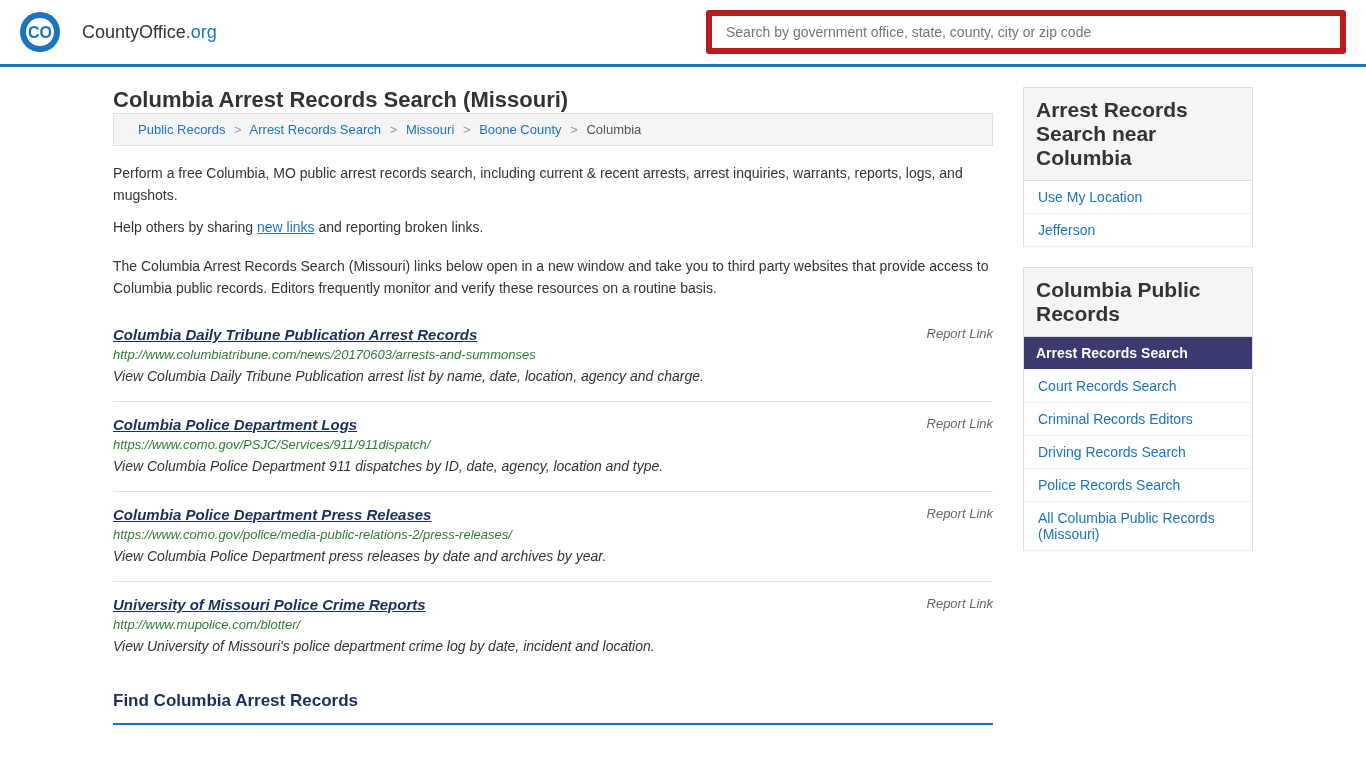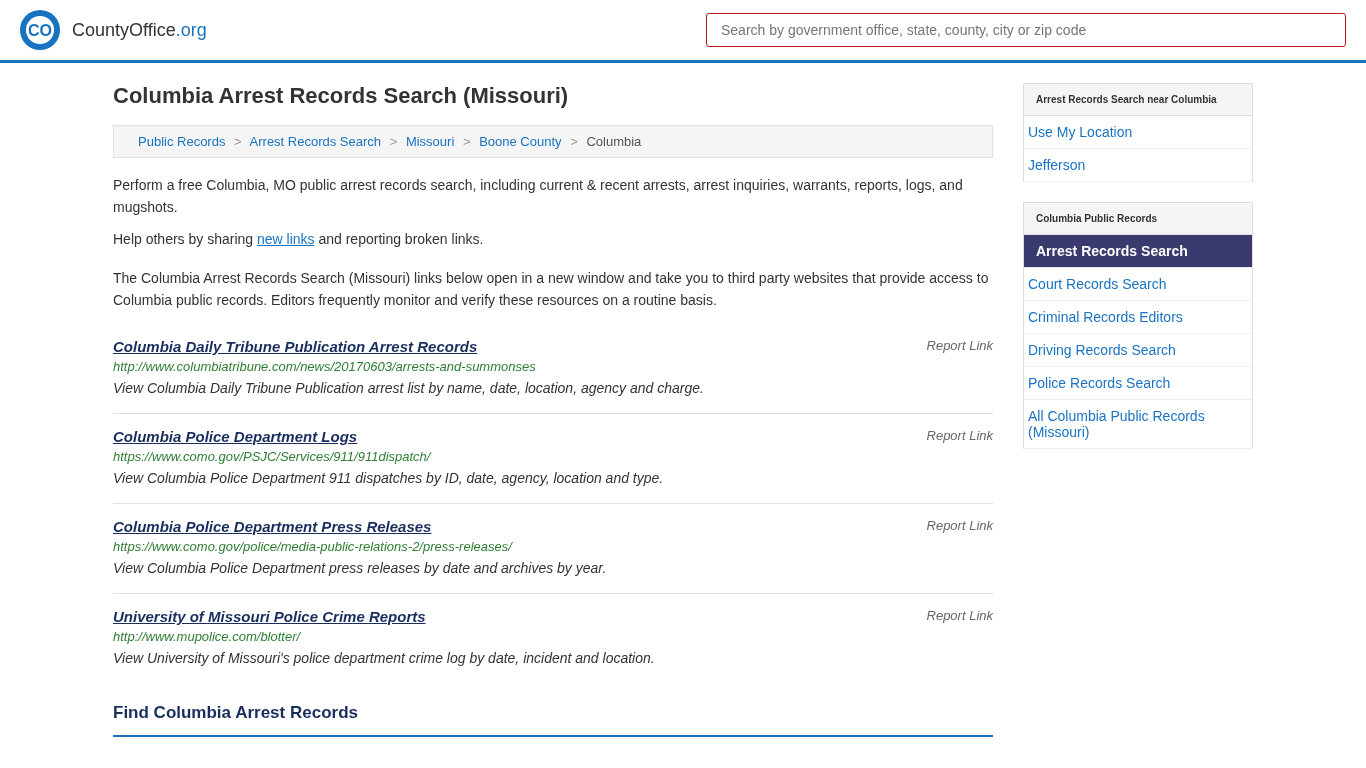--- a/index.html
+++ b/index.html
@@ -10,36 +10,36 @@
       background: #fff;
       border-bottom: 3px solid #1a73c1;
       padding: 10px 20px;
       display: flex;
       align-items: center;
       gap: 20px;
     }
     #logo-area {
       display: flex;
       align-items: center;
-      gap: 12px;
+      gap: 22px;
       text-decoration: none;
     }
     #logo-icon {
       width: 40px;
       height: 40px;
     }
     #search-bar {
       flex: 1;
       max-width: 640px;
       margin-left: auto;
     }
     #search-input {
       width: 100%;
       padding: 8px 14px;
-      border: 1px solid #b91c1c;
+      border: 6px solid #b91c1c;
       border-radius: 3px;
       font-size: 14px;
       color: #999;
       outline: none;
     }
 
     
     #main-container {
       max-width: 1180px;
       margin: 0 auto;
@@ -51,21 +51,20 @@
     
     #content {
       flex: 1;
       min-width: 0;
     }
 
     #page-title {
       font-size: 22px;
       font-weight: bold;
       color: #333;
-      margin-bottom: 16px;
     }
 
     #breadcrumb {
       background: #f5f5f5;
       padding: 8px 24px;
       border: 1px solid #e0e0e0;
       margin-bottom: 16px;
       font-size: 13px;
       color: #555;
     }
@@ -157,21 +156,21 @@
     }
 
     .sidebar-section {
       margin-bottom: 20px;
     }
 
     .sidebar-header {
       background: #f5f5f5;
       border: 1px solid #ddd;
       padding: 10px 12px;
-      font-size: 10px;
+      font-size: 21px;
       font-weight: bold;
       color: #333;
       margin-bottom: 0;
     }
 
     .sidebar-item {
       display: block;
       padding: 8px 12px;
       font-size: 14px;
       color: #1a73c1;
@@ -181,21 +180,21 @@
       border-bottom: 1px solid #eee;
       cursor: pointer;
     }
     .sidebar-item.active {
       background: #3a3a6e;
       color: #fff;
       font-weight: bold;
     }
 
     .sidebar-item-indent {
-      padding-left: 4px;
+      padding-left: 14px;
     }
   </style>
 </head>
 <body>
 
 <header id="header">
   <a id="logo-area" href="#">
     <svg id="logo-icon" viewBox="0 0 40 40" xmlns="http://www.w3.org/2000/svg">
       <circle cx="20" cy="20" r="20" fill="#1a73c1"></circle>
       <circle cx="20" cy="20" r="14" fill="#fff"></circle>

